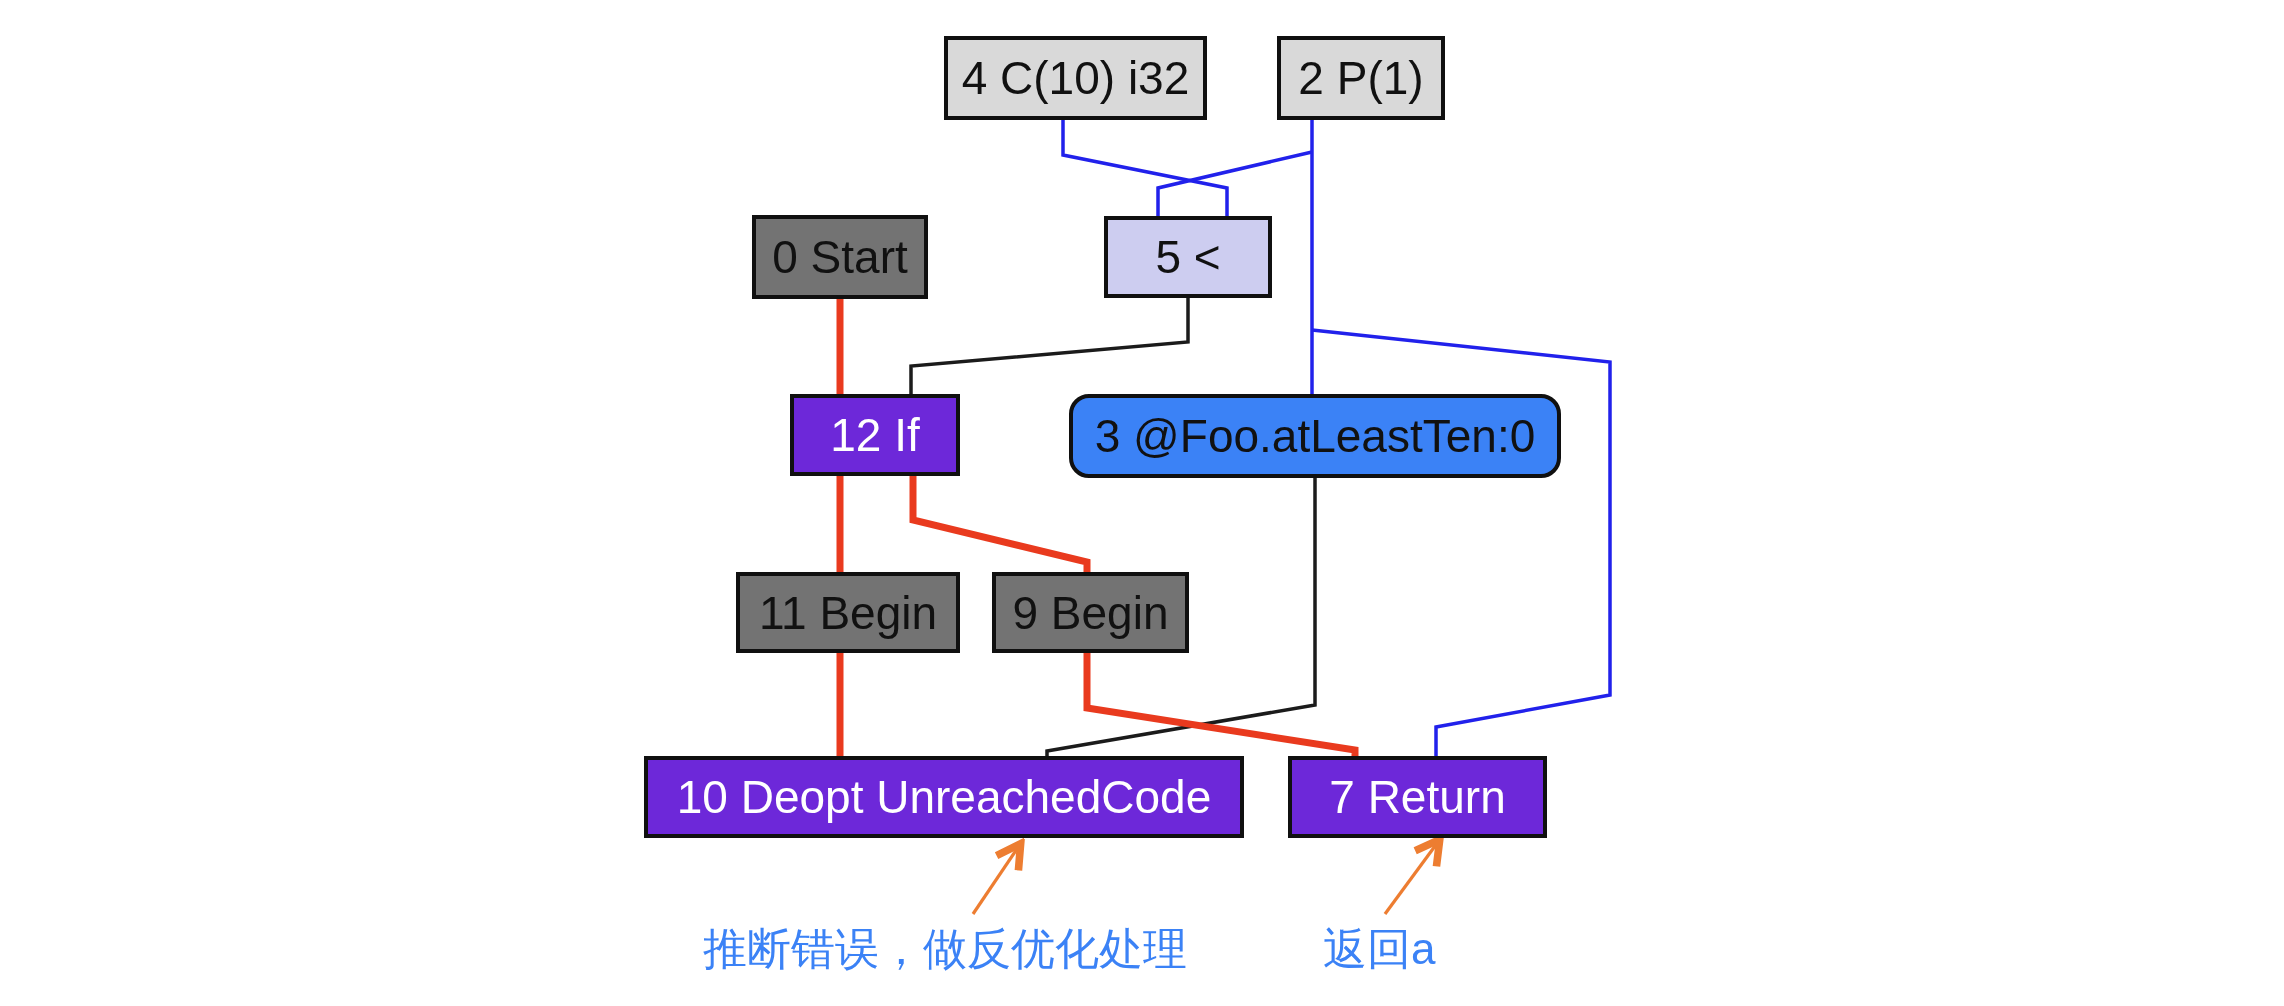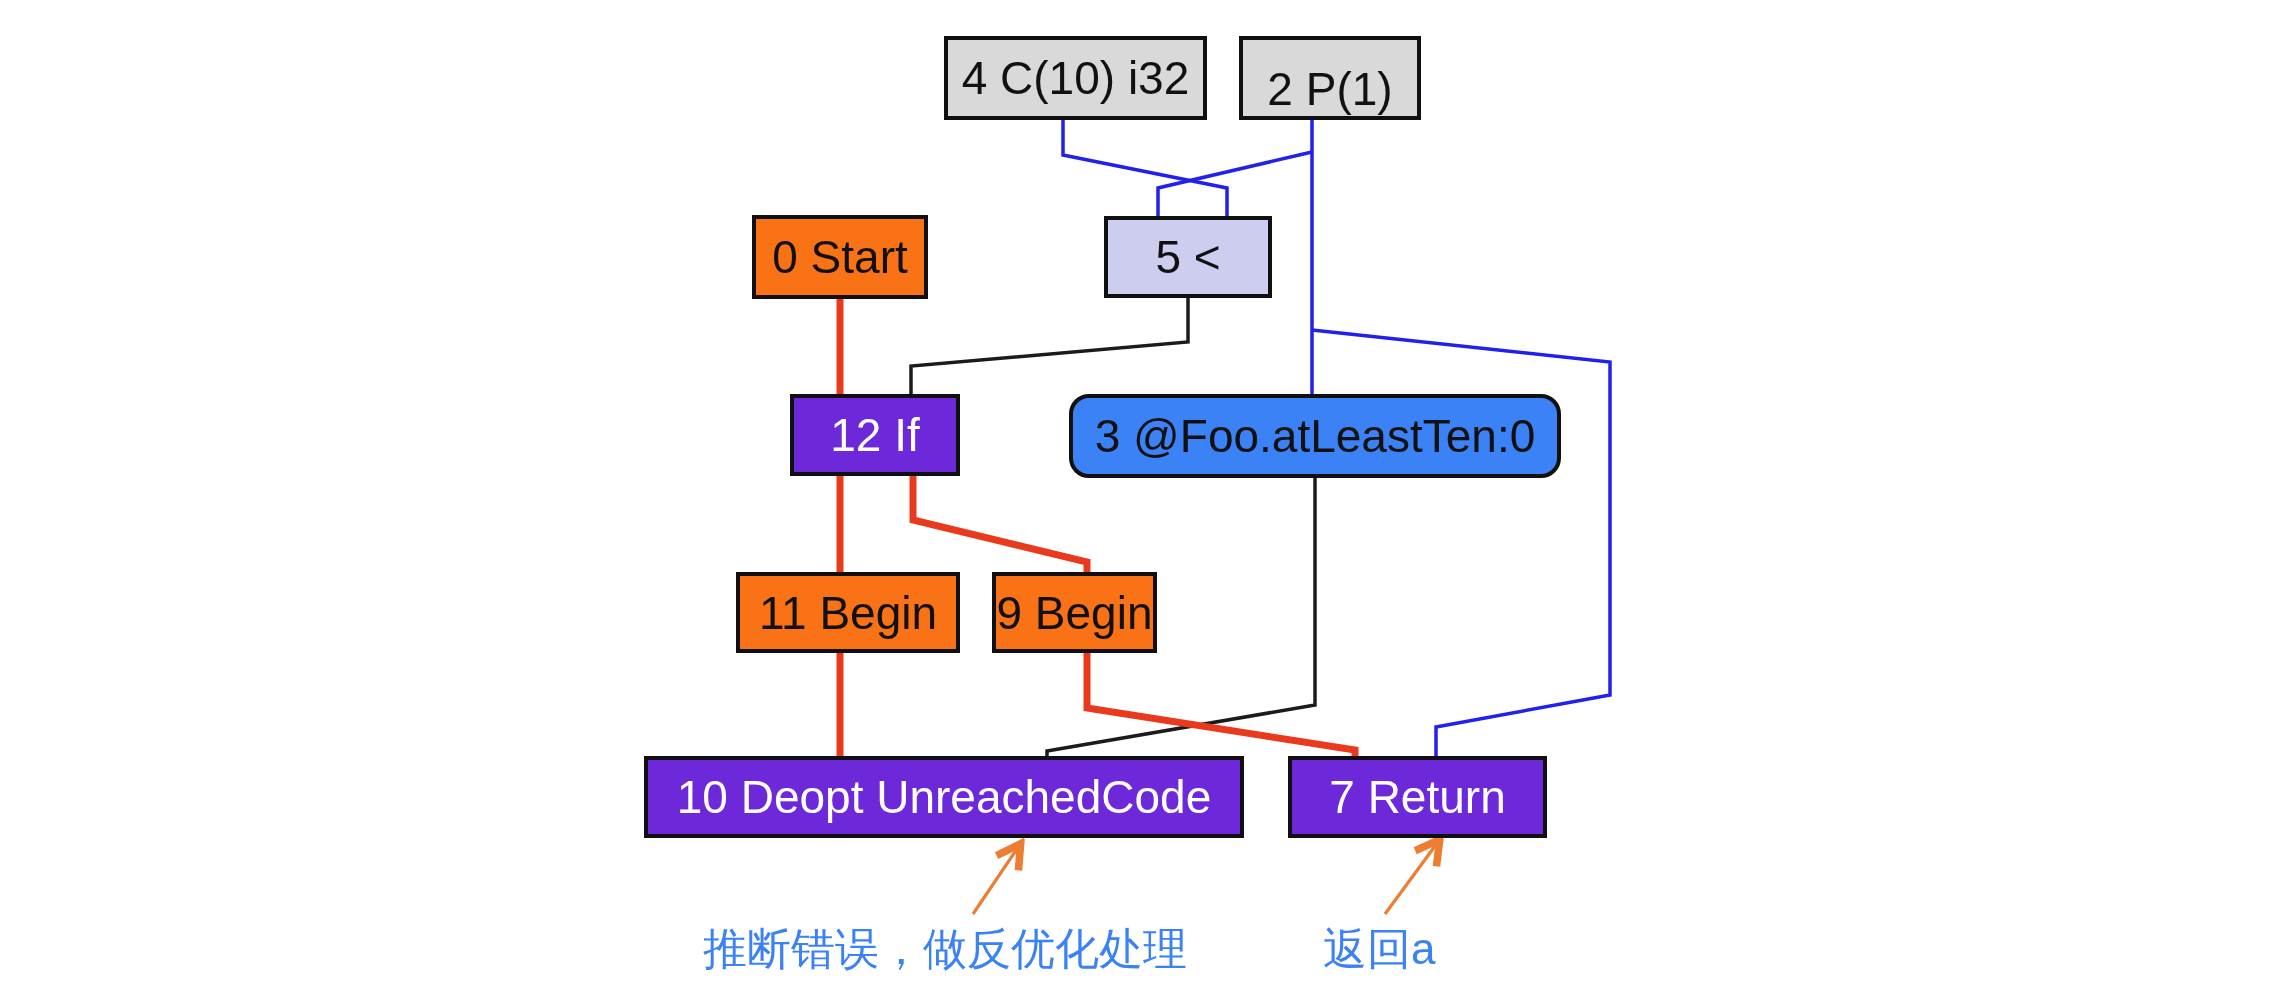--- a/index.html
+++ b/index.html
@@ -15,33 +15,33 @@
     position:absolute;
     box-sizing:border-box;
     border:4px solid #101010;
     display:flex;align-items:center;justify-content:center;
     font-size:46px;
     color:#111111;
     white-space:nowrap;
     z-index:2;
   }
   .fill-gray{background:#d9d9d9;}
-  .fill-orange{background:#f97316;}
+  .fill-orange{background:#737373;}
   .fill-red{background:#6d28d9;color:#ffffff;}
   .fill-lavender{background:#cdcdf0;}
   .fill-green{background:#3b82f6;border-radius:20px;}
 
   #node-const4  {left:932px;  top:36px;  width:263px; height:84px;margin-left:12px;}
-  #node-param2  {left:1239px; top:36px;  width:182px; height:84px;align-items:flex-end;}
+  #node-param2  {left:1277px; top:36px;  width:168px; height:84px;}
   #node-start0  {left:752px;  top:215px; width:176px; height:84px;}
   #node-less5   {left:1104px; top:216px; width:168px; height:82px;}
   #node-if12    {left:790px;  top:394px; width:170px; height:82px;}
   #node-call3   {left:1069px; top:394px; width:492px; height:84px;}
   #node-begin11 {left:728px;  top:572px; width:224px; height:81px;margin-left:8px;}
-  #node-begin9  {left:992px;  top:572px; width:165px; height:81px;}
+  #node-begin9  {left:992px;  top:572px; width:197px; height:81px;}
   #node-deopt10 {left:644px;  top:756px; width:600px; height:82px;}
   #node-return7 {left:1288px; top:756px; width:259px; height:82px;}
 
   .annotation{
     position:absolute;
     color:#3b82f6;
     font-size:44px;
     white-space:nowrap;
     z-index:3;
   }

